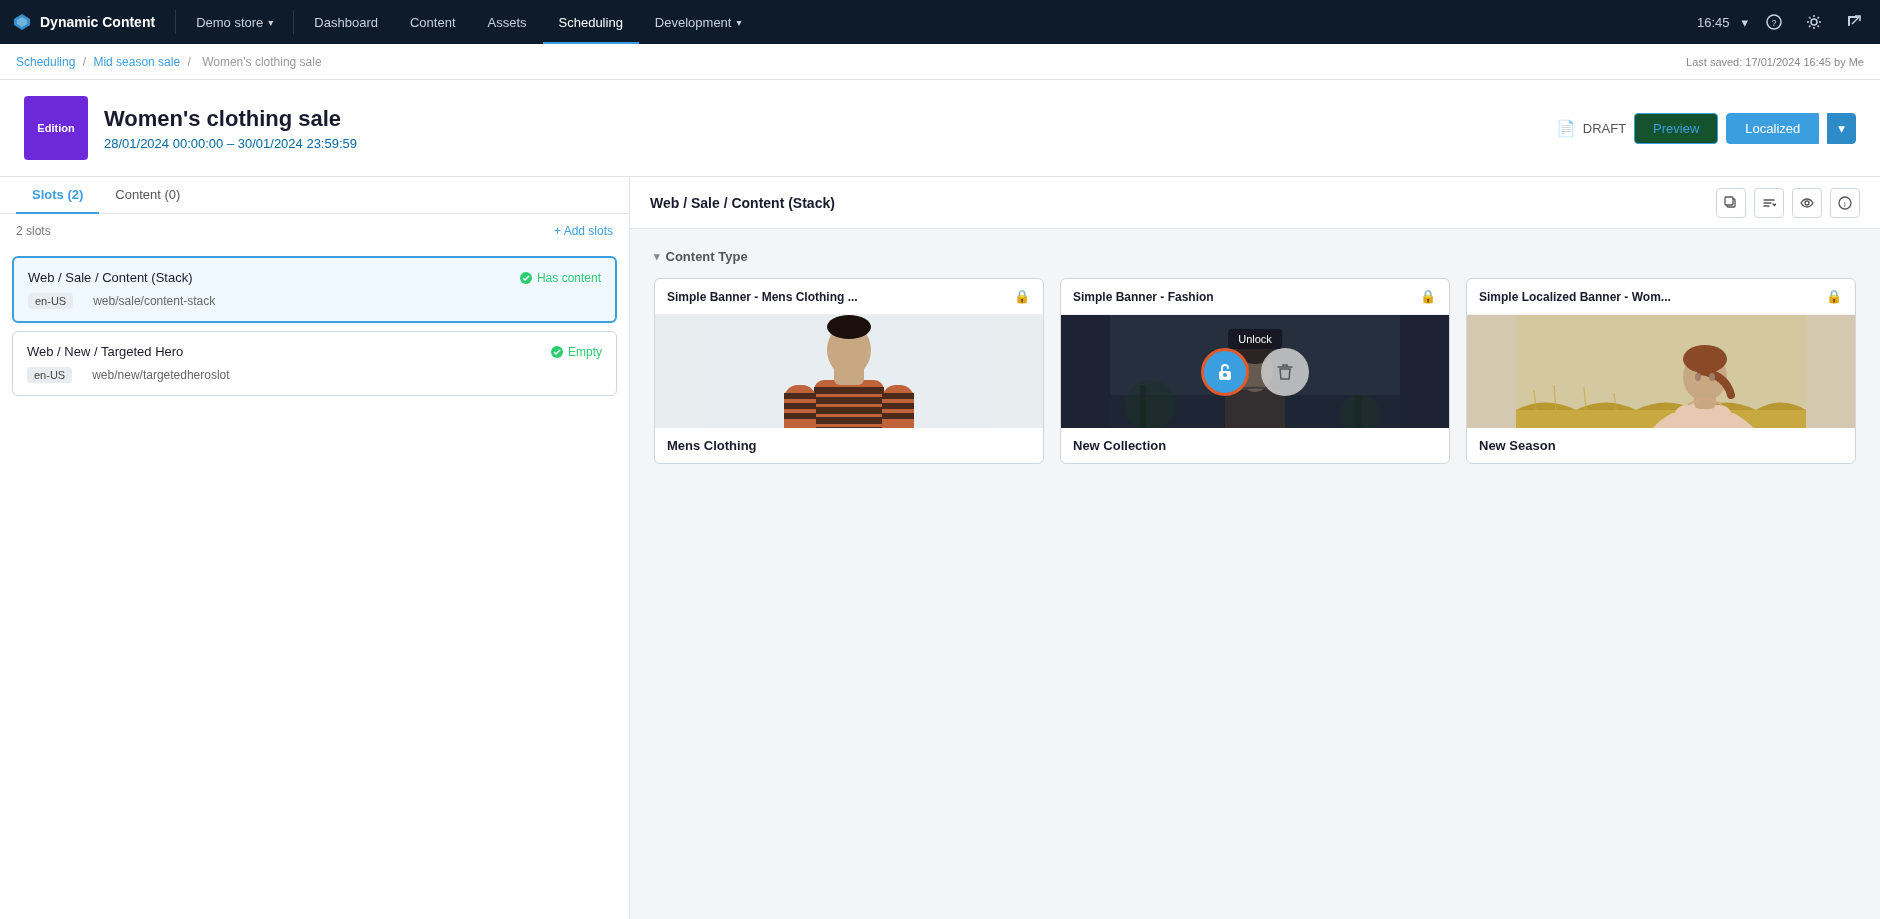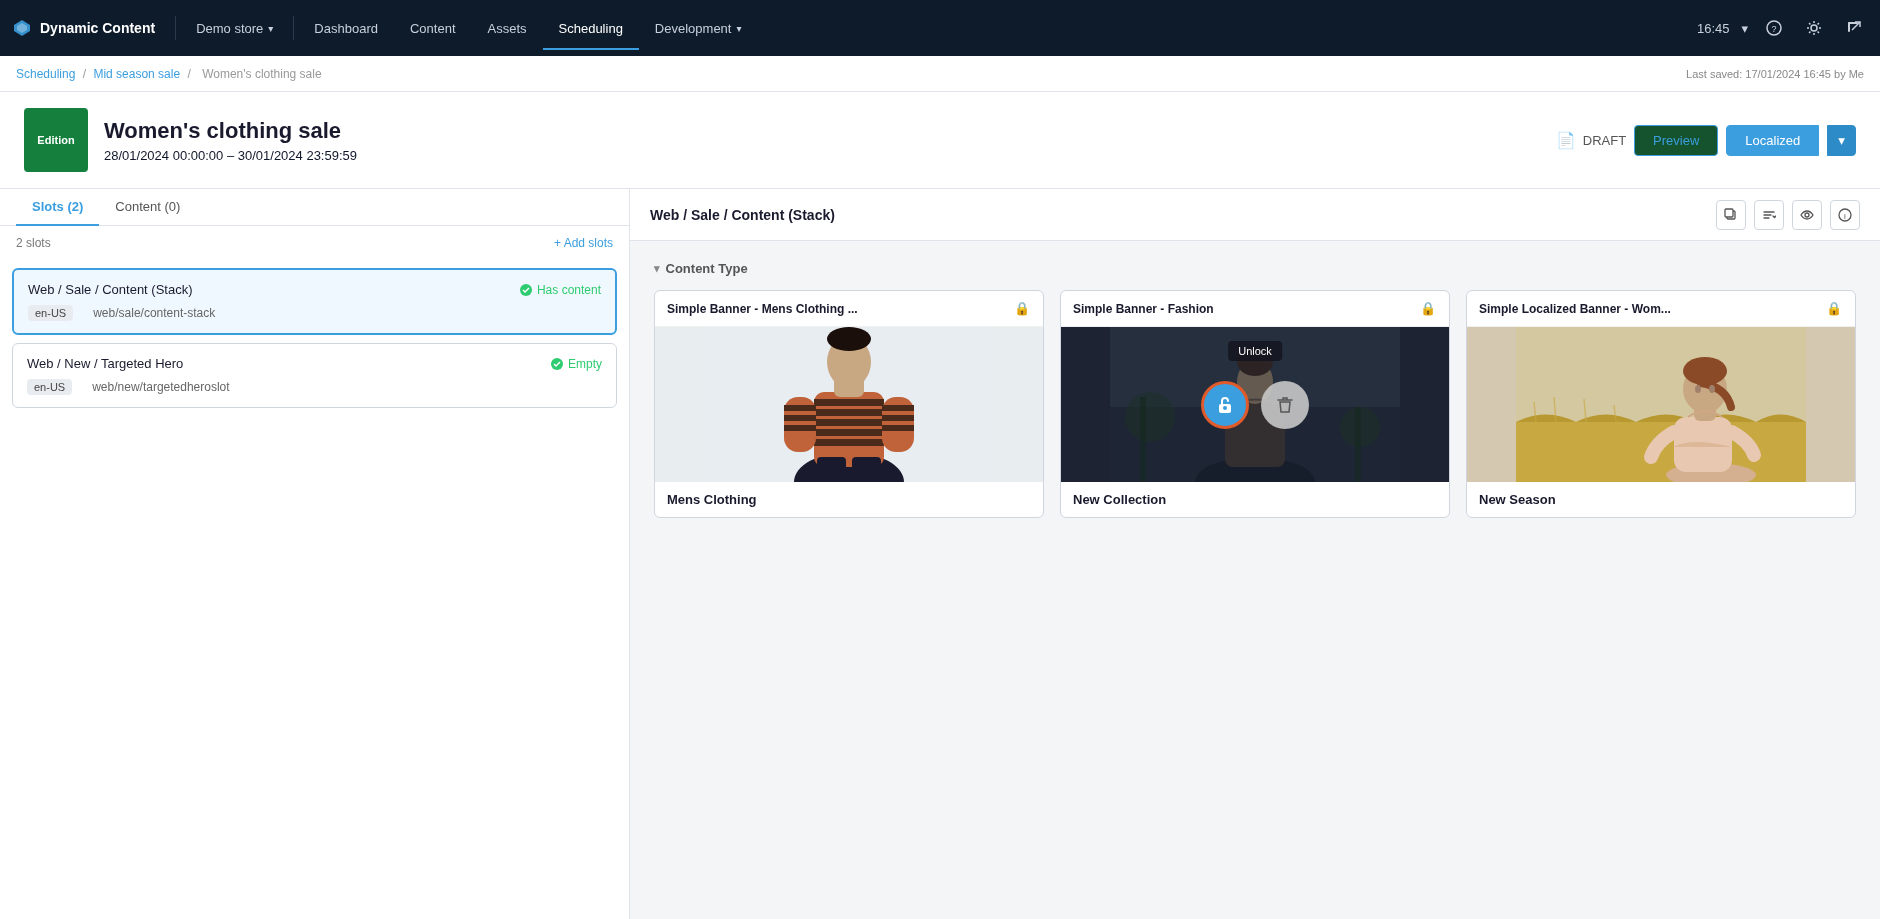--- a/index.html
+++ b/index.html
@@ -2,21 +2,21 @@
 <html><head>
   <meta charset="utf-8">
   <style>
     *, *::before, *::after { box-sizing: border-box; margin: 0; padding: 0; }
     body { font-family: -apple-system, BlinkMacSystemFont, 'Segoe UI', sans-serif; font-size: 13px; background: #f4f5f7; color: #1a1a2e; overflow: hidden; }
 
     
     .top-nav {
       display: flex; align-items: center;
       background: #0d1b2a; color: #c8d0dc;
-      height: 56px; padding: 0 12px;
+      height: 44px; padding: 0 12px;
       gap: 0;
     }
     .top-nav .brand { display: flex; align-items: center; gap: 8px; color: #fff; font-weight: 600; font-size: 14px; padding-right: 16px; }
     .top-nav .brand-icon { width: 20px; height: 20px; }
     .nav-item {
       padding: 16px 16px; height: 44px; display: flex; align-items: center;
       color: #c8d0dc; cursor: pointer; font-size: 13px; position: relative;
       white-space: nowrap;
     }
     .nav-item.active { color: #fff; }
@@ -40,26 +40,26 @@
     .breadcrumb-bar span { color: #999; margin: 0 4px; }
     .last-saved { font-size: 11px; color: #888; }
 
     
     .page-header {
       background: #fff; border-bottom: 1px solid #e0e4ea;
       padding: 16px 24px; display: flex; align-items: center; justify-content: space-between;
     }
     .page-header-left { display: flex; align-items: center; gap: 16px; }
     .edition-badge {
-      width: 64px; height: 64px; background: #15803d; color: #fff;
+      width: 64px; height: 64px; background: #6d28d9; color: #fff;
       display: flex; align-items: center; justify-content: center;
       font-size: 11px; font-weight: 700; border-radius: 4px;
     }
     .page-title { font-size: 22px; font-weight: 700; color: #1a1a2e; }
-    .page-date { font-size: 13px; color: #0f172a; margin-top: 4px; }
+    .page-date { font-size: 13px; color: #0369a1; margin-top: 4px; }
     .header-actions { display: flex; align-items: center; gap: 8px; }
     .draft-label { display: flex; align-items: center; gap: 6px; color: #555; font-size: 13px; }
     .draft-icon { color: #3b9ede; font-size: 16px; }
     .btn { padding: 7px 18px; border-radius: 4px; font-size: 13px; font-weight: 500; cursor: pointer; border: 1px solid transparent; }
     .btn-outline { background: #14532d; border-color: #3b9ede; color: #3b9ede; }
     .btn-primary { background: #3b9ede; color: #fff; border-color: #3b9ede; }
     .btn-split-caret { background: #2d8bc8; color: #fff; border: 1px solid #2d8bc8; padding: 7px 10px; border-radius: 0 4px 4px 0; cursor: pointer; }
     .btn-primary-no-radius { border-radius: 4px 0 0 4px; }
 
     
@@ -123,21 +123,21 @@
     .content-grid { display: grid; grid-template-columns: repeat(3, 1fr); gap: 16px; }
     .content-card {
       background: #fff; border-radius: 6px; border: 1px solid #d0d6df;
       overflow: hidden; cursor: pointer; position: relative;
     }
     .content-card-header {
       padding: 10px 12px; display: flex; align-items: center; justify-content: space-between;
       font-size: 12px; font-weight: 600; color: #1a1a2e; border-bottom: 1px solid #f0f0f0;
     }
     .lock-icon { color: #888; font-size: 13px; }
-    .content-card-image { height: 155px; background: #e8ecf0; overflow: hidden; display: flex; justify-content: center; }
+    .content-card-image { height: 113px; background: #e8ecf0; overflow: hidden; display: flex; justify-content: center; }
     .content-card-image.dark-overlay { background: #2a3040; position: relative; }
     .overlay-dark { position: absolute; inset: 0; background: rgba(20,25,40,0.55); display: flex; align-items: center; justify-content: center; }
     .content-card-footer { padding: 10px 12px; font-size: 13px; font-weight: 700; color: #1a1a2e; }
 
     
     .unlock-popup {
       position: absolute; top: 40px; left: 50%; transform: translateX(-50%);
       background: rgba(20,20,30,0.85); color: #fff; font-size: 11px; padding: 4px 10px;
       border-radius: 4px; white-space: nowrap; pointer-events: none; z-index: 10;
     }

